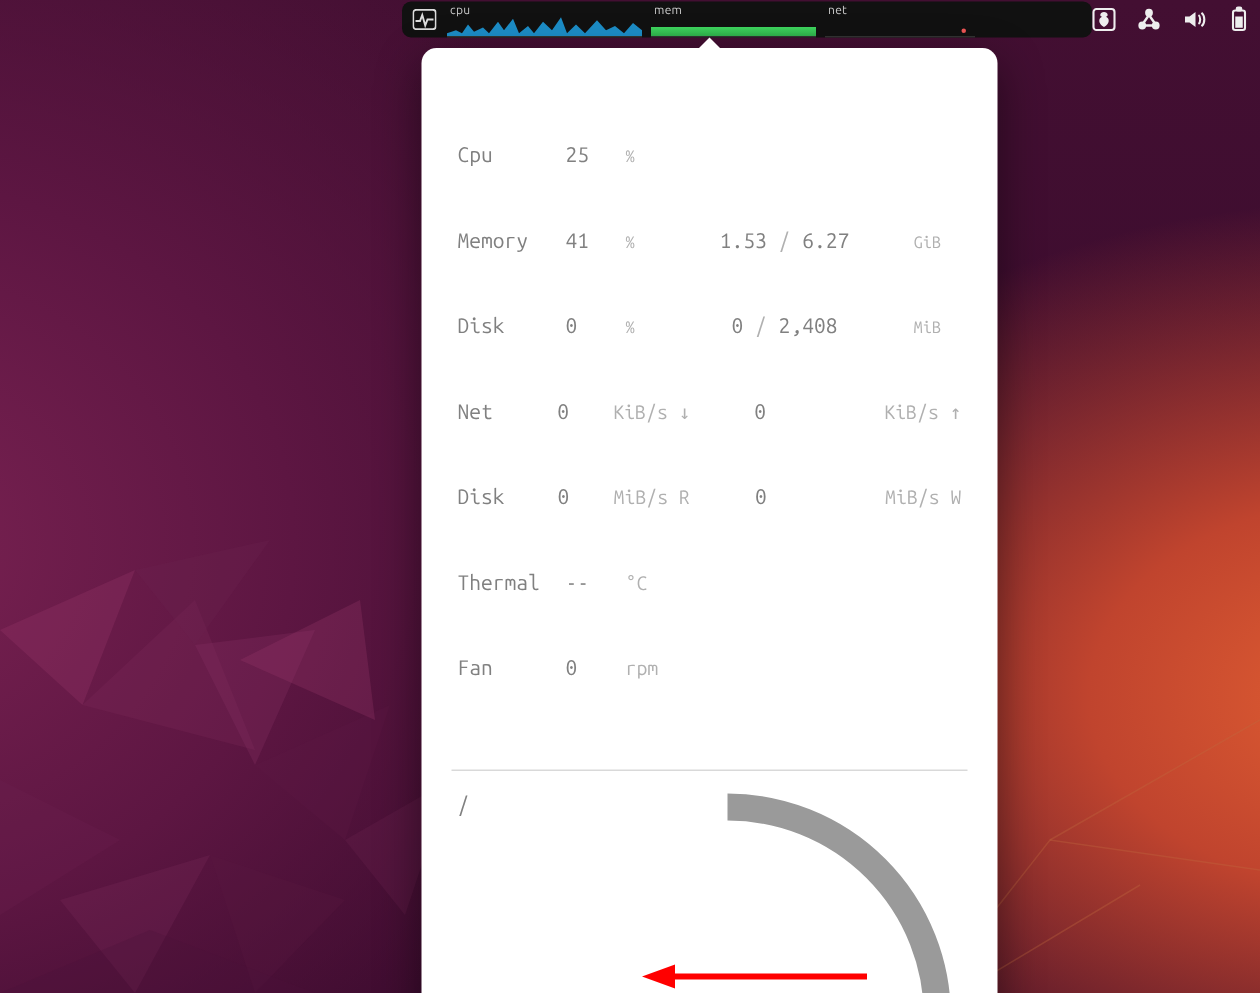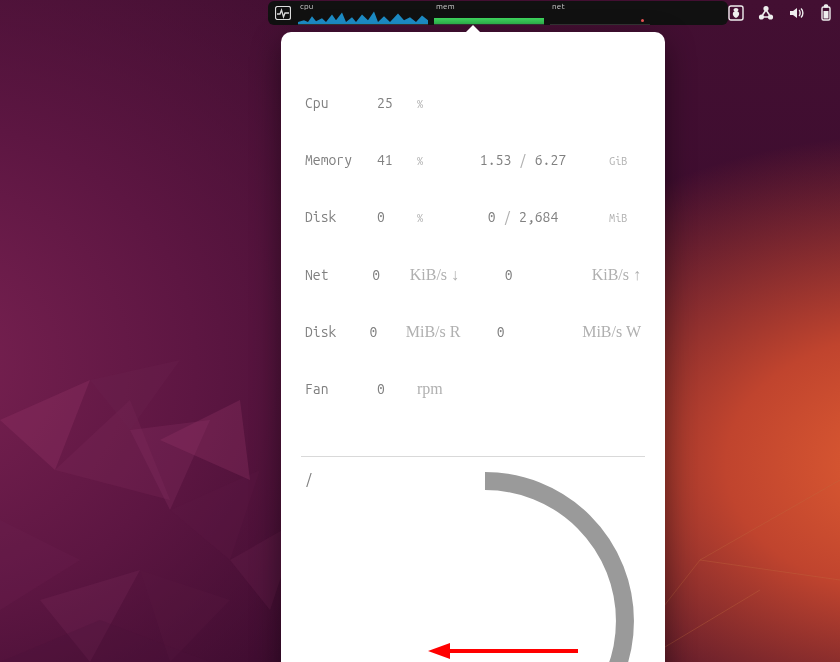--- a/index.html
+++ b/index.html
@@ -169,21 +169,21 @@
     line-height: 19px;
     color: #808080;
     white-space: pre;
   }
   .row { display: flex; height: 19px; align-items: baseline; }
   .c-label { width: 72px; }
   .c-val1  { width: 36px; }
   .c-unit1 { width: 62px; padding-left: 4px; font-size: 11px; color:#b0b0b0; }
   .c-val2  { width: 88px; text-align: center; }
   .c-unit2 { padding-left: 6px; font-size: 11px; color:#b0b0b0;margin-left:36px; }
-  .unit-inline { font-size: 16px; color:#b0b0b0;font-family:Liberation Serif, serif; }
+  .unit-inline { font-size: 13px; color:#b0b0b0; }
   .slash { color:#b0b0b0; }
 
   .sep {
     height: 1px;
     background: #d9d9d9;
     margin: 14px 14px 0 14px;
   }
 
   .disk-section {
     padding: 14px 18px 4px 18px;
@@ -311,36 +311,41 @@
       <span class="c-label">Memory</span>
       <span class="c-val1">41</span>
       <span class="c-unit1">%</span>
       <span class="c-val2"><span>1.53</span> <span class="slash">/</span> <span>6.27</span></span>
       <span class="c-unit2">GiB</span>
     </div>
     <div class="row">
       <span class="c-label">Disk</span>
       <span class="c-val1">0</span>
       <span class="c-unit1">%</span>
-      <span class="c-val2"><span>0</span> <span class="slash">/</span> <span>2,684</span></span>
+      <span class="c-val2"><span>0</span> <span class="slash">/</span> <span>2,408</span></span>
       <span class="c-unit2">MiB</span>
     </div>
     <div class="row">
       <span class="c-label">Net</span>
       <span class="c-val1">0</span>
       <span class="c-unit1"><span class="unit-inline">KiB/s ↓</span></span>
       <span class="c-val2">0</span>
       <span class="c-unit2"><span class="unit-inline">KiB/s ↑</span></span>
     </div>
     <div class="row">
       <span class="c-label">Disk</span>
       <span class="c-val1">0</span>
       <span class="c-unit1"><span class="unit-inline">MiB/s R</span></span>
       <span class="c-val2">0</span>
       <span class="c-unit2"><span class="unit-inline">MiB/s W</span></span>
+    </div>
+    <div class="row">
+      <span class="c-label">Thermal</span>
+      <span class="c-val1">--</span>
+      <span class="c-unit1"><span class="unit-inline">°C</span></span>
     </div>
     <div class="row">
       <span class="c-label">Fan</span>
       <span class="c-val1">0</span>
       <span class="c-unit1"><span class="unit-inline">rpm</span></span>
     </div>
   </div>
 
   <div class="sep"></div>
 

